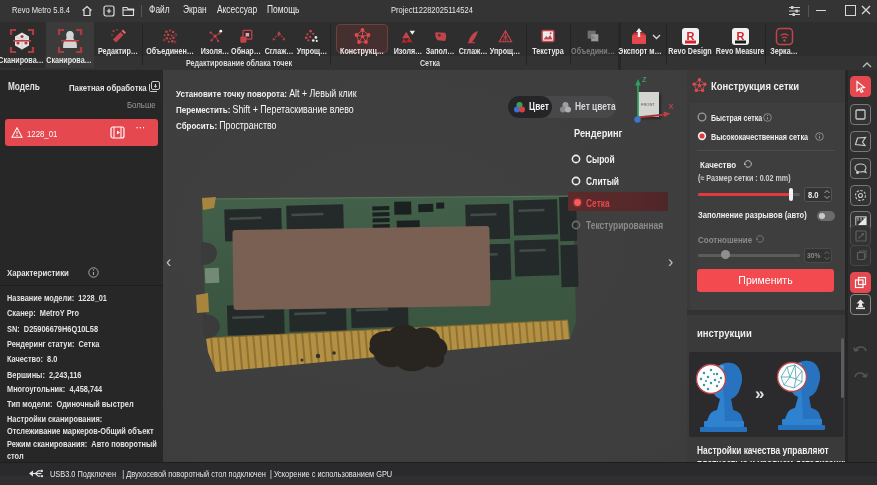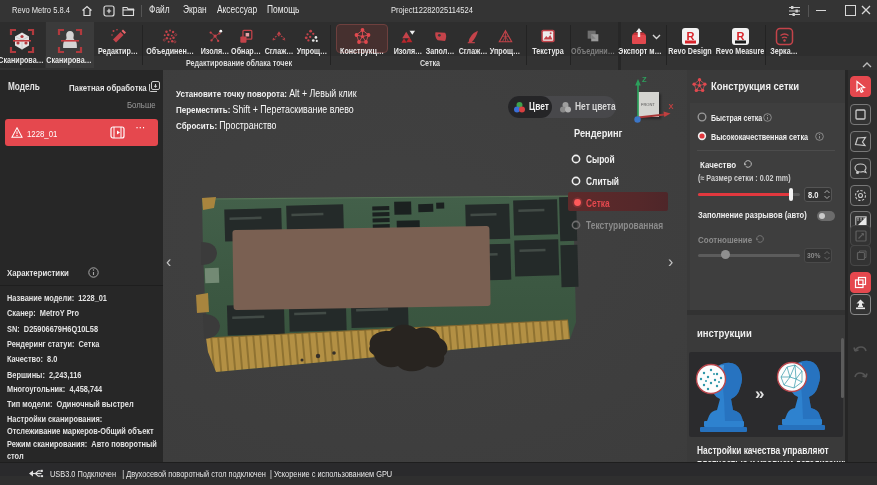--- a/index.html
+++ b/index.html
@@ -504,20 +504,21 @@
  <svg class="abs" style="left:68px;top:164px" width="10" height="10" viewBox="0 0 12 12">
         <path d="M2 6 a4 4 0 1 1 1.2 2.8 M2.2 5 l-.4 2 l2 -.3" fill="none" stroke="#777" stroke-width="1.2"></path>
       </svg>
  <div class="abs" style="left:11px;top:184px;width:102px;height:3px;background:#5c5c5c;border-radius:2px;"></div>
  <div class="abs" style="left:34px;top:180px;width:9px;height:9px;background:#8f8f8f;border-radius:50%;"></div>
  <div class="abs" style="left:117px;top:178px;width:28px;height:15px;background:#333;border:1px solid #4a4a4a;border-radius:3px;box-sizing:border-box;"></div>
  <span class="rp" style="left:120px;top:181px;font-size:8px;color:#8b8b8b;">30%</span>
  <svg class="abs" style="left:137px;top:181px" width="6" height="9" viewBox="0 0 6 9">
         <path d="M0.5 3 L3 0.5 L5.5 3 M0.5 6 L3 8.5 L5.5 6" fill="none" stroke="#666" stroke-width="1"></path>
       </svg>
+ <div class="abs" style="left:10px;top:199px;width:137px;height:23px;background:#f34a50;border-radius:3px;text-align:center;line-height:23px;font-size:10.5px;color:#fff;">Применить</div>
  <div class="abs" style="left:0px;top:240px;width:158px;height:5px;background:#323232;"></div>
  <span class="rp" style="left:10px;top:258px;font-size:10px;transform:scaleX(.95);">инструкции</span>
  <div class="abs" style="left:2px;top:282px;width:154px;height:85px;background:#2b2b2d;border-radius:2px;"></div>
  <svg class="abs" style="left:2px;top:282px" width="154" height="85" viewBox="0 0 154 85">
   <defs>
           <g id="bst">
    <path d="M20 51 L23 40 Q14 36 14 25 Q12 9 25 5 Q38 1 43 11 Q47 19 43 29 Q41 37 34 40 L36 51 Q44 53 45 59 L46 62 H10 L12 57 Q14 52 20 51 Z" fill="#2e82cf"></path>
    <path d="M25 5 Q38 1 43 11 Q47 19 43 29 Q41 37 34 40 L36 51 Q44 53 45 59 L46 62 H28 L27 40 Q25 20 25 5 Z" fill="#2268b4" opacity=".55"></path>
    <path d="M16 12 Q20 6 27 6 L26 16 Q20 18 16 12 Z" fill="#5aa6e4" opacity=".8"></path>
    <rect x="7" y="62" width="40" height="6" rx="1" fill="#2e82cf"></rect>

